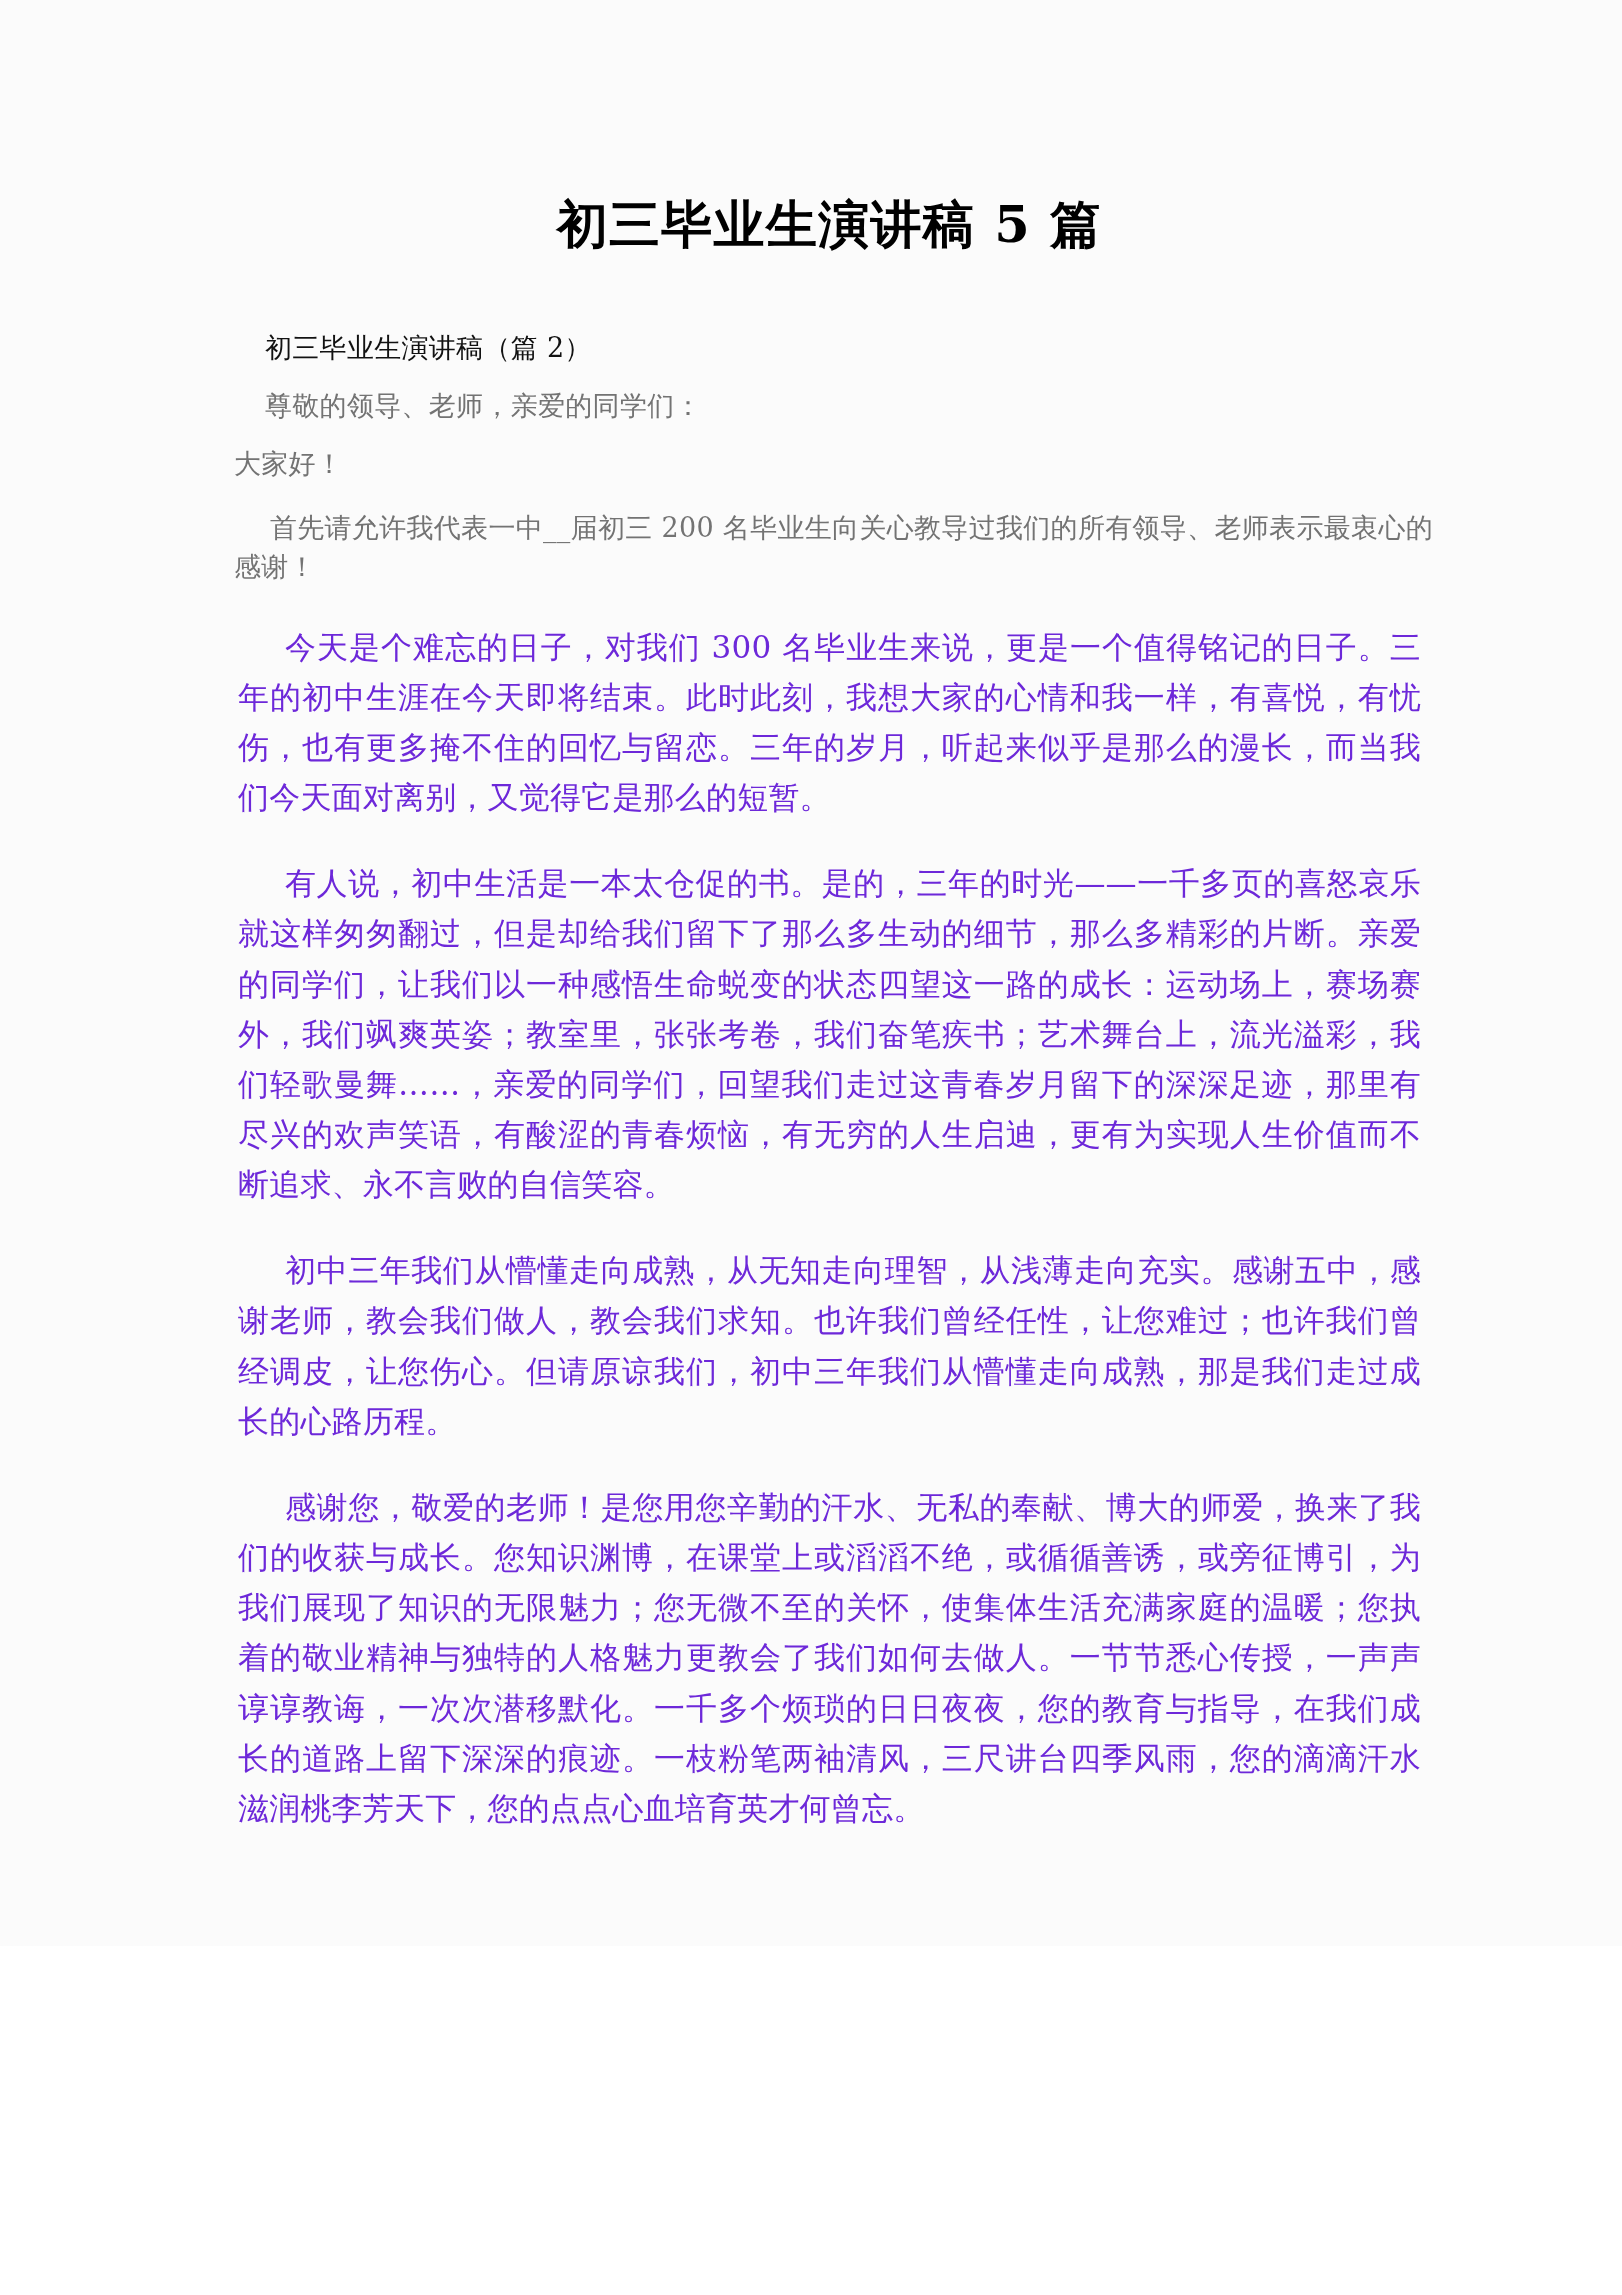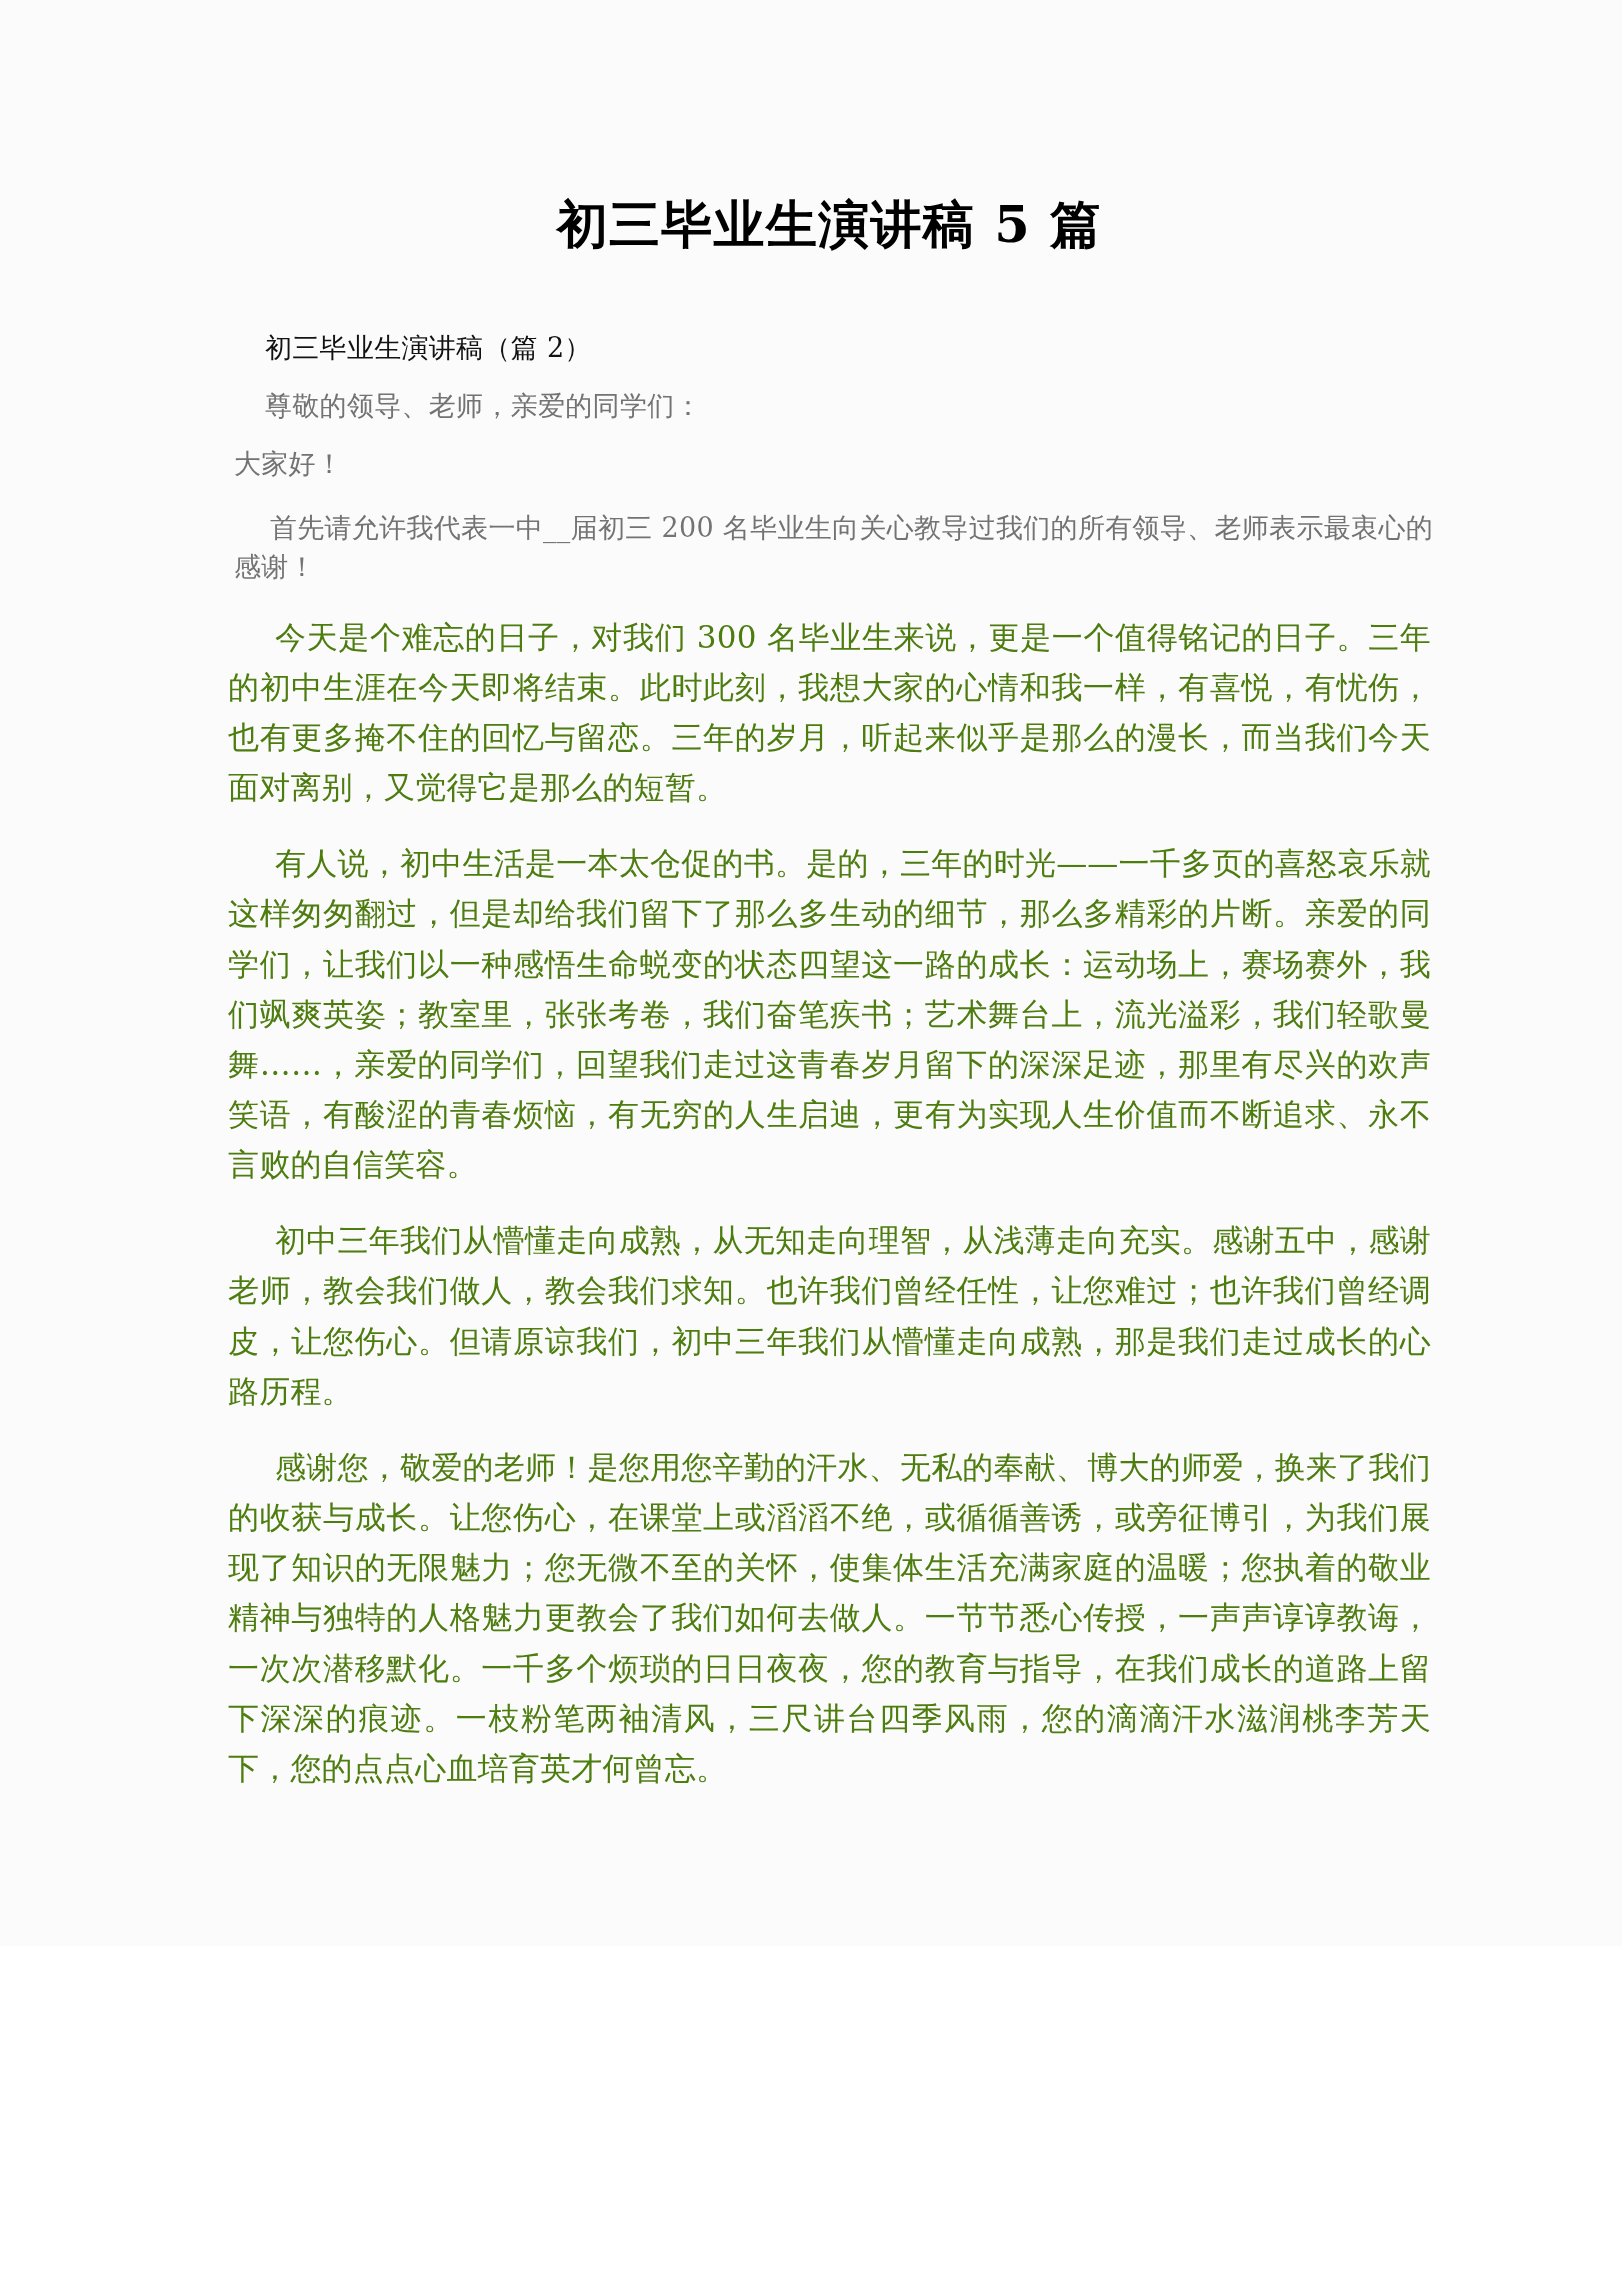--- a/index.html
+++ b/index.html
@@ -62,30 +62,30 @@
     padding-left: 7.9px;
   }
   .para-small.block {
     padding-left: 7.9px;
     text-indent: 36px;
     text-align: justify;
     text-justify: inter-character;
     line-height: 1.45;
   }
   .para-big {
-    margin: 2px;
+    margin: 12px;
     padding-top: 23.6px;
     padding-left: 0px;
     font-size: 31px;
     line-height: 1.62;
     letter-spacing: 0.2px;
     text-align: justify;
     text-justify: inter-character;
     text-indent: 47px;
-    color: #4d7c0f;
+    color: #6d28d9;
   }
   .para-big:first-of-type {
     padding-top: 22px;
   }
 </style>
 </head>
 <body>
 
 <div class="page">
   <div class="content">
@@ -99,17 +99,17 @@
     <p class="para-small no-indent">大家好！</p>
 
     <p class="para-small block">首先请允许我代表一中__届初三 200 名毕业生向关心教导过我们的所有领导、老师表示最衷心的感谢！</p>
 
     <p class="para-big">今天是个难忘的日子，对我们 300 名毕业生来说，更是一个值得铭记的日子。三年的初中生涯在今天即将结束。此时此刻，我想大家的心情和我一样，有喜悦，有忧伤，也有更多掩不住的回忆与留恋。三年的岁月，听起来似乎是那么的漫长，而当我们今天面对离别，又觉得它是那么的短暂。</p>
 
     <p class="para-big">有人说，初中生活是一本太仓促的书。是的，三年的时光——一千多页的喜怒哀乐就这样匆匆翻过，但是却给我们留下了那么多生动的细节，那么多精彩的片断。亲爱的同学们，让我们以一种感悟生命蜕变的状态四望这一路的成长：运动场上，赛场赛外，我们飒爽英姿；教室里，张张考卷，我们奋笔疾书；艺术舞台上，流光溢彩，我们轻歌曼舞……，亲爱的同学们，回望我们走过这青春岁月留下的深深足迹，那里有尽兴的欢声笑语，有酸涩的青春烦恼，有无穷的人生启迪，更有为实现人生价值而不断追求、永不言败的自信笑容。</p>
 
     <p class="para-big">初中三年我们从懵懂走向成熟，从无知走向理智，从浅薄走向充实。感谢五中，感谢老师，教会我们做人，教会我们求知。也许我们曾经任性，让您难过；也许我们曾经调皮，让您伤心。但请原谅我们，初中三年我们从懵懂走向成熟，那是我们走过成长的心路历程。</p>
 
-    <p class="para-big">感谢您，敬爱的老师！是您用您辛勤的汗水、无私的奉献、博大的师爱，换来了我们的收获与成长。让您伤心，在课堂上或滔滔不绝，或循循善诱，或旁征博引，为我们展现了知识的无限魅力；您无微不至的关怀，使集体生活充满家庭的温暖；您执着的敬业精神与独特的人格魅力更教会了我们如何去做人。一节节悉心传授，一声声谆谆教诲，一次次潜移默化。一千多个烦琐的日日夜夜，您的教育与指导，在我们成长的道路上留下深深的痕迹。一枝粉笔两袖清风，三尺讲台四季风雨，您的滴滴汗水滋润桃李芳天下，您的点点心血培育英才何曾忘。</p>
+    <p class="para-big">感谢您，敬爱的老师！是您用您辛勤的汗水、无私的奉献、博大的师爱，换来了我们的收获与成长。您知识渊博，在课堂上或滔滔不绝，或循循善诱，或旁征博引，为我们展现了知识的无限魅力；您无微不至的关怀，使集体生活充满家庭的温暖；您执着的敬业精神与独特的人格魅力更教会了我们如何去做人。一节节悉心传授，一声声谆谆教诲，一次次潜移默化。一千多个烦琐的日日夜夜，您的教育与指导，在我们成长的道路上留下深深的痕迹。一枝粉笔两袖清风，三尺讲台四季风雨，您的滴滴汗水滋润桃李芳天下，您的点点心血培育英才何曾忘。</p>
 
   </div>
 </div>
 
 
 </body></html>

